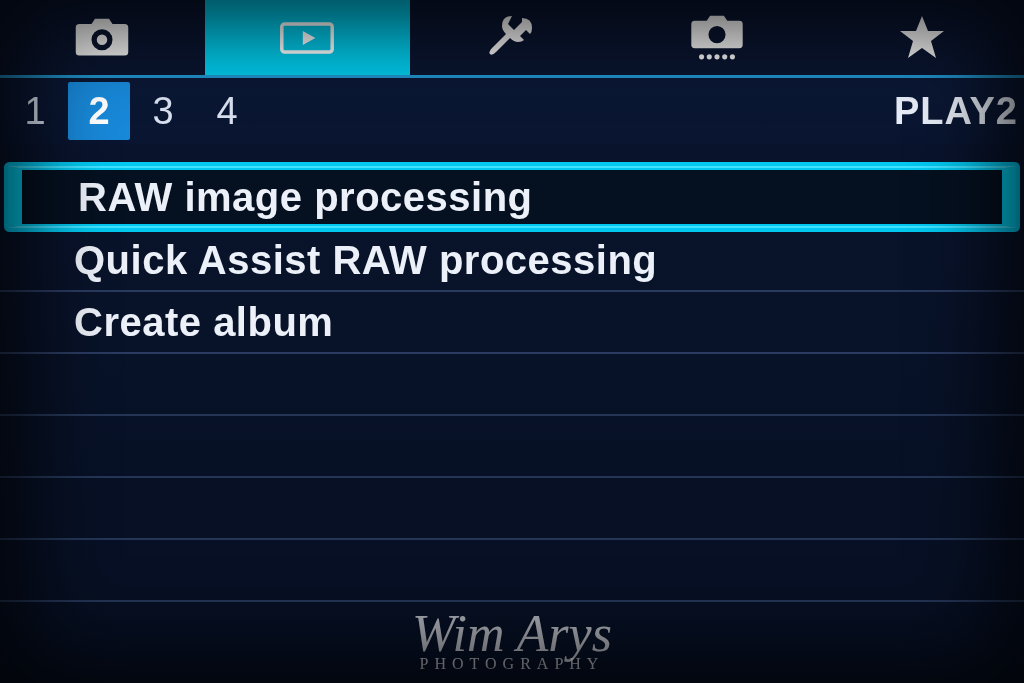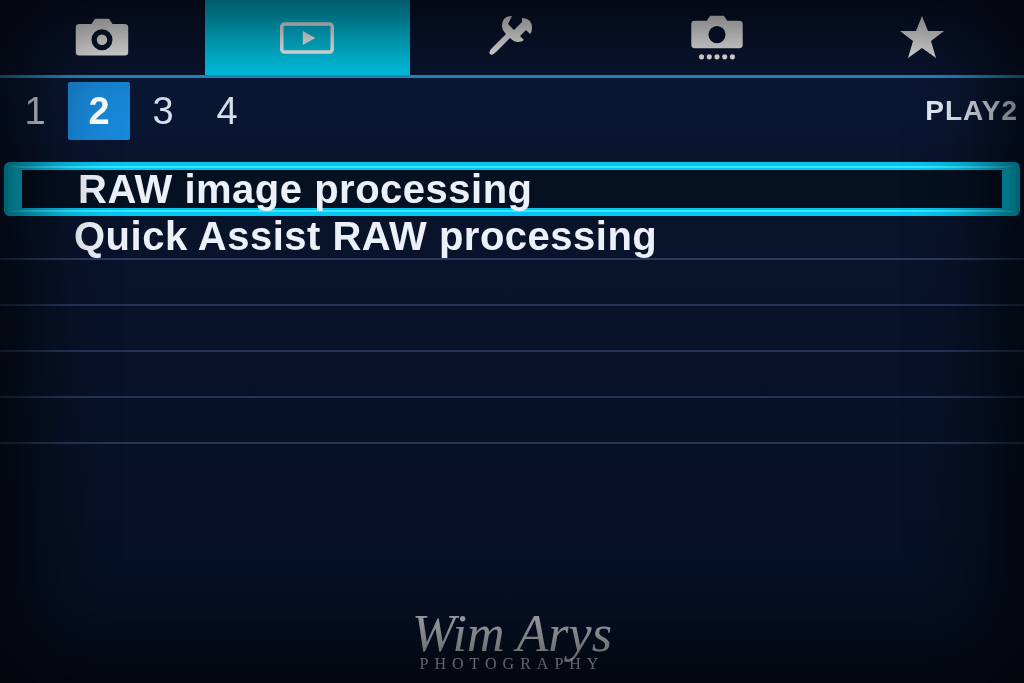--- a/index.html
+++ b/index.html
@@ -76,33 +76,33 @@
     .page-tab.active {
       background: #1888d8;
       color: #ffffff;
       font-weight: 700;
       border-radius: 2px;
     }
     .page-label {
       position: absolute;
       right: 6px;
       color: #e8eef8;
-      font-size: 28px;
+      font-size: 38px;
       font-weight: 700;
       letter-spacing: 1px;
     }
     
     .menu-list {
       flex: 1;
       display: flex;
       flex-direction: column;
       padding-top: 20px;
     }
     .menu-item {
-      height: 46px;
+      height: 62px;
       display: flex;
       align-items: center;
       padding-left: 74px;
       color: #ecf0f8;
       font-size: 40px;
       font-weight: 600;
       border-bottom: 2px solid #2a3a60;
       letter-spacing: 0.5px;
       position: relative;
     }
@@ -198,20 +198,23 @@
     <div class="page-label">PLAY2</div>
   </div>
 
   <div class="menu-list">
     <div class="menu-item selected">
       <span>RAW image processing</span>
     </div>
     <div class="menu-item">
       <span>Quick Assist RAW processing</span>
     </div>
+    <div class="menu-item">
+      <span>Create album</span>
+    </div>
     <div class="menu-item empty"></div>
     <div class="menu-item empty"></div>
     <div class="menu-item empty"></div>
     <div class="menu-item empty"></div>
   </div>
 
   <div class="watermark">
     <div class="watermark-main">Wim Arys</div>
     <div class="watermark-sub">PHOTOGRAPHY</div>
   </div>

